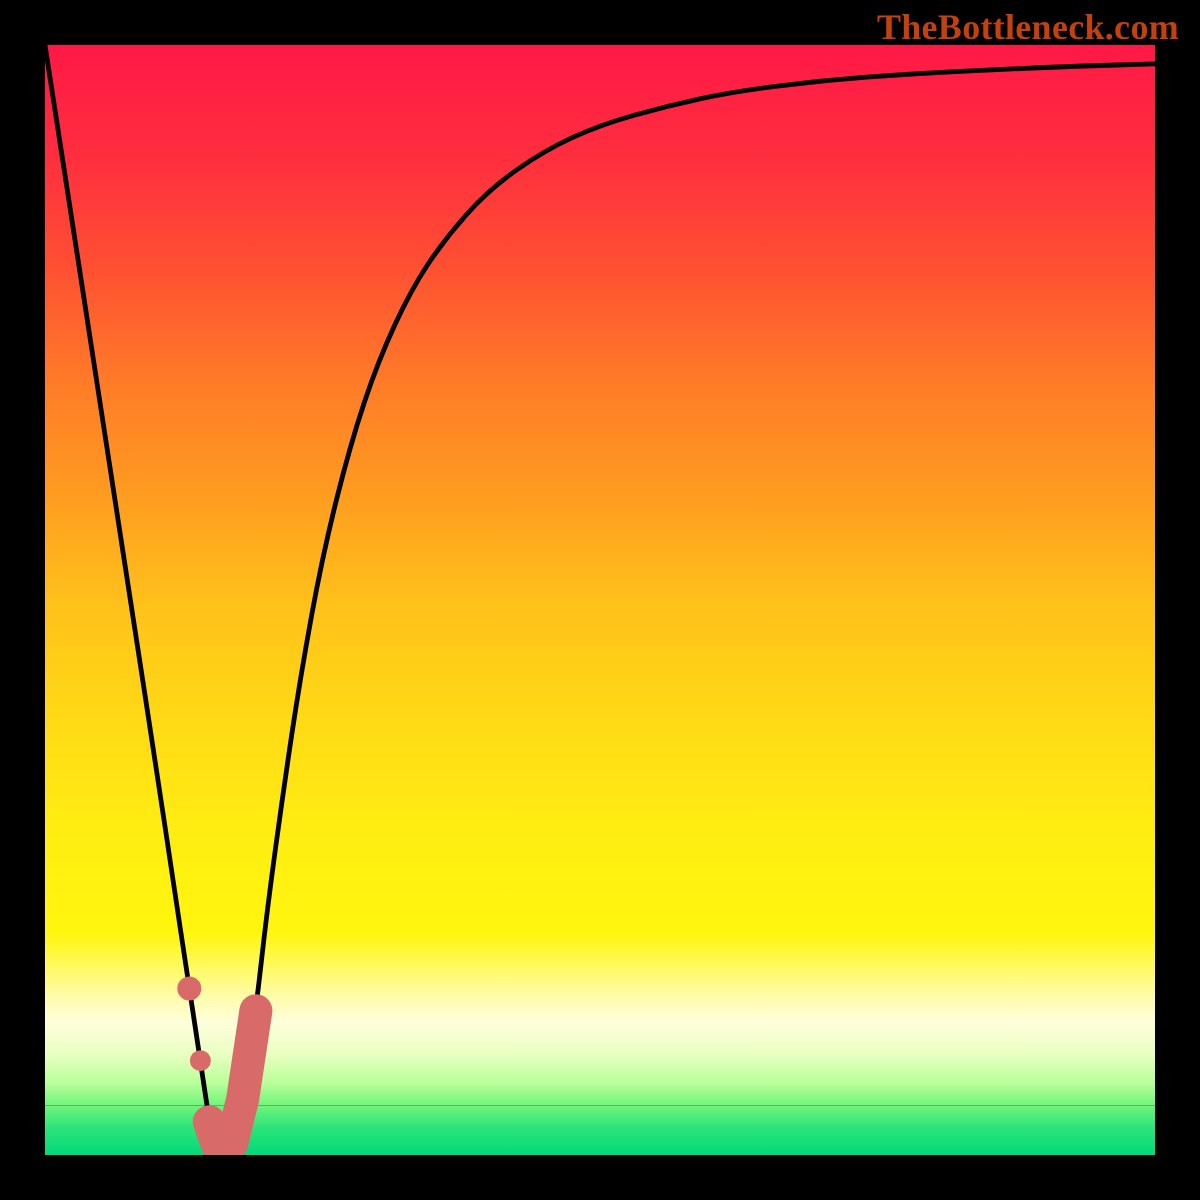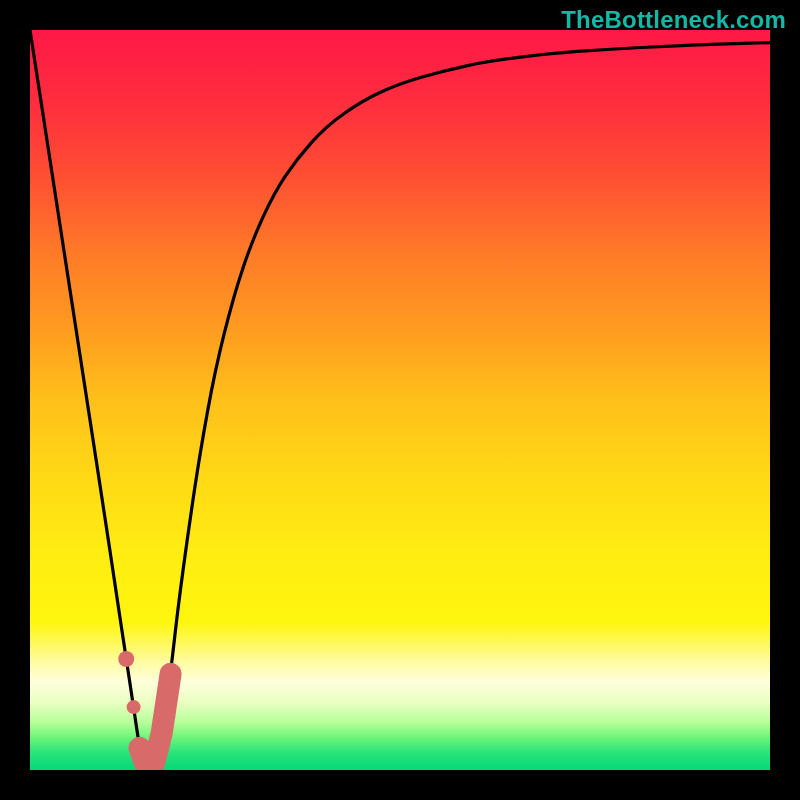--- a/index.html
+++ b/index.html
@@ -37,24 +37,24 @@
   .curve-svg {
     position: absolute;
     inset: 0;
     width: 740px;
     height: 740px;
   }
   .watermark {
     position: absolute;
     top: 6px;
     right: 14px;
-    font-family: Liberation Sans, sans-serif;
+    font-family: Liberation Serif, serif;
     font-size: 24px;
     font-weight: 600;
-    color: #14b8a6;
+    color: #c2410c;
     letter-spacing: 0.2px;
     margin-left: 12px;
   }
 </style>
 </head>
 <body>
 
 <div class="frame">
   <div class="plot">
     <div class="bg">

